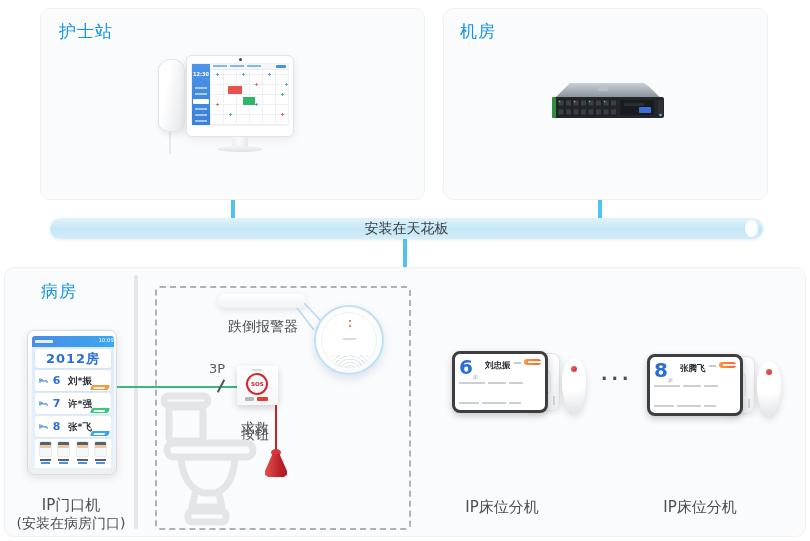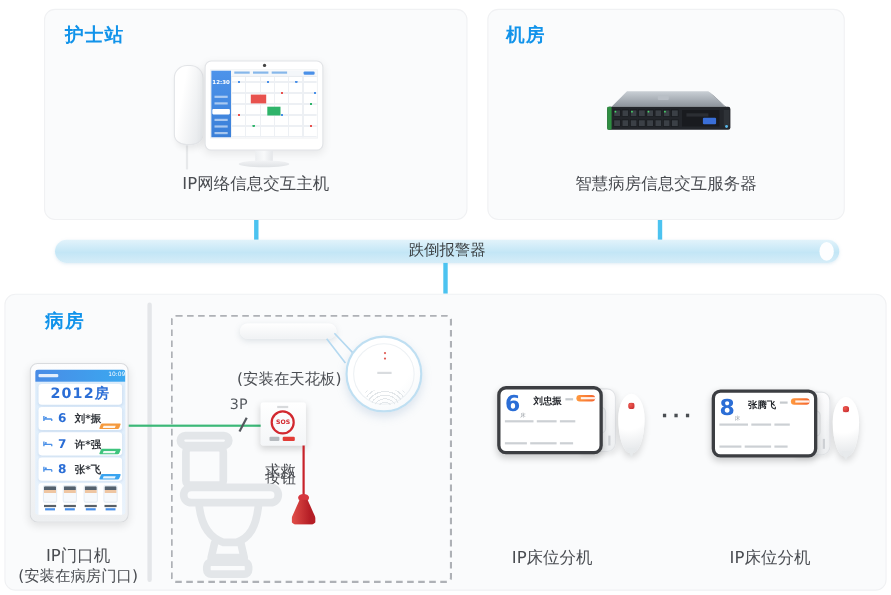--- a/index.html
+++ b/index.html
@@ -1,21 +1,21 @@
 <!DOCTYPE html>
 <html lang="zh"><head>
 <meta charset="utf-8">
 <style>
   html,body{margin:0;padding:0;background:#fff;}
   *{box-sizing:border-box;font-family:"DejaVu Sans","Liberation Sans",sans-serif;}
   .stage{position:relative;width:810px;height:541px;background:#fff;overflow:hidden;}
 
   
   .panel{position:absolute;background:#fafbfc;border:1px solid #f0f1f3;border-radius:10px;}
-  .panel-title{position:absolute;font-size:17px;font-weight:bold;color:#1193ea;letter-spacing:1px;}
+  .panel-title{position:absolute;font-size:17px;font-weight:normal;color:#1193ea;letter-spacing:1px;}
   .caption{position:absolute;text-align:center;color:#4a4d52;font-size:15px;}
 
   
   .box-nurse{left:40px;top:8px;width:385px;height:192px;}
   .box-machine{left:443px;top:8px;width:325px;height:192px;}
 
   .handset-desk{position:absolute;left:117px;top:50px;width:27px;height:73px;
     background:linear-gradient(100deg,#ffffff 30%,#e3e6e9);border:1px solid #e2e4e7;
     border-radius:45% 45% 42% 42%/16% 16% 13% 13%;box-shadow:2px 3px 6px rgba(0,0,0,.08);}
   .handset-cord{position:absolute;left:128px;top:123px;width:2px;height:22px;background:#e7e9eb;}
@@ -180,21 +180,20 @@
         <div class="monitor-side">
           <span class="monitor-clock">12:30</span>
           <i></i><i></i><i class="active"></i><i></i><i></i><i></i>
         </div>
         <div class="monitor-tabs"><i></i><i></i><i></i><b></b></div>
         <div class="monitor-grid"></div>
       </div>
     </div>
     <div class="monitor-neck"></div>
     <div class="monitor-base"></div>
-    <div class="caption cap-nurse">IP网络信息交互主机</div>
   </div>
 
   <div class="panel box-machine">
     <div class="panel-title" style="left:16px;top:11px;">机房</div>
     <svg class="server" width="135" height="58" viewBox="0 0 135 58">
       <defs>
         <linearGradient id="lid" x1="0" y1="0" x2="0" y2="1">
           <stop offset="0" stop-color="#c9cfd5"></stop>
             <stop offset="1" stop-color="#8d949c"></stop>
         </linearGradient>
@@ -227,27 +226,26 @@
           <circle cx="34.5" cy="26.5" r="0.8"></circle>
           <circle cx="49.5" cy="26.5" r="0.8"></circle>
           <circle cx="64.5" cy="26.5" r="0.8"></circle>
         </g>
       <rect x="80" y="25" width="34" height="15" fill="#191b1f"></rect>
       <rect x="84" y="28" width="20" height="3" fill="#2b2e33"></rect>
       <rect x="99" y="32" width="12" height="6" rx="1" fill="#3a6fd8"></rect>
       <rect x="118" y="25" width="5" height="15" fill="#2e3237"></rect>
       <circle cx="120.5" cy="40" r="1.3" fill="#59b8e8"></circle>
     </svg>
-    <div class="caption cap-machine">智慧病房信息交互服务器</div>
   </div>
 
   <div class="conn conn1"></div>
   <div class="conn conn2"></div>
   <div class="lan-bus">
-    <span class="lan-label">跌倒报警器</span>
+    <span class="lan-label">安装在天花板</span>
     <div class="lan-endcap"></div>
   </div>
   <div class="conn conn3"></div>
 
   <div class="panel box-ward">
     <div class="panel-title" style="left:36px;top:12px;">病房</div>
   </div>
   <div class="divider"></div>
 
   <div class="door-phone">
@@ -323,21 +321,21 @@
   <svg class="callout" width="38" height="42" viewBox="0 0 38 42">
     <path d="M10 6 L27 24 M3 11 L20 33" stroke="#b5d9f0" stroke-width="1.5" fill="none"></path>
   </svg>
   <div class="fall-alarm">
     <div class="ring"></div>
       <div class="d1"></div>
       <div class="d2"></div>
       <div class="brand"></div>
       <div class="grille"></div>
   </div>
-  <div class="caption alarm-cap2">(安装在天花板)</div>
+  <div class="caption alarm-cap1">跌倒报警器</div>
 
   <div class="wire"></div>
   <div class="wire-slash"></div>
   <div class="wire-3p">3P</div>
 
   <div class="sos-panel">
     <div class="sos-logo"></div>
     <div class="sos-ring">
         <span>SOS</span>
       </div>

